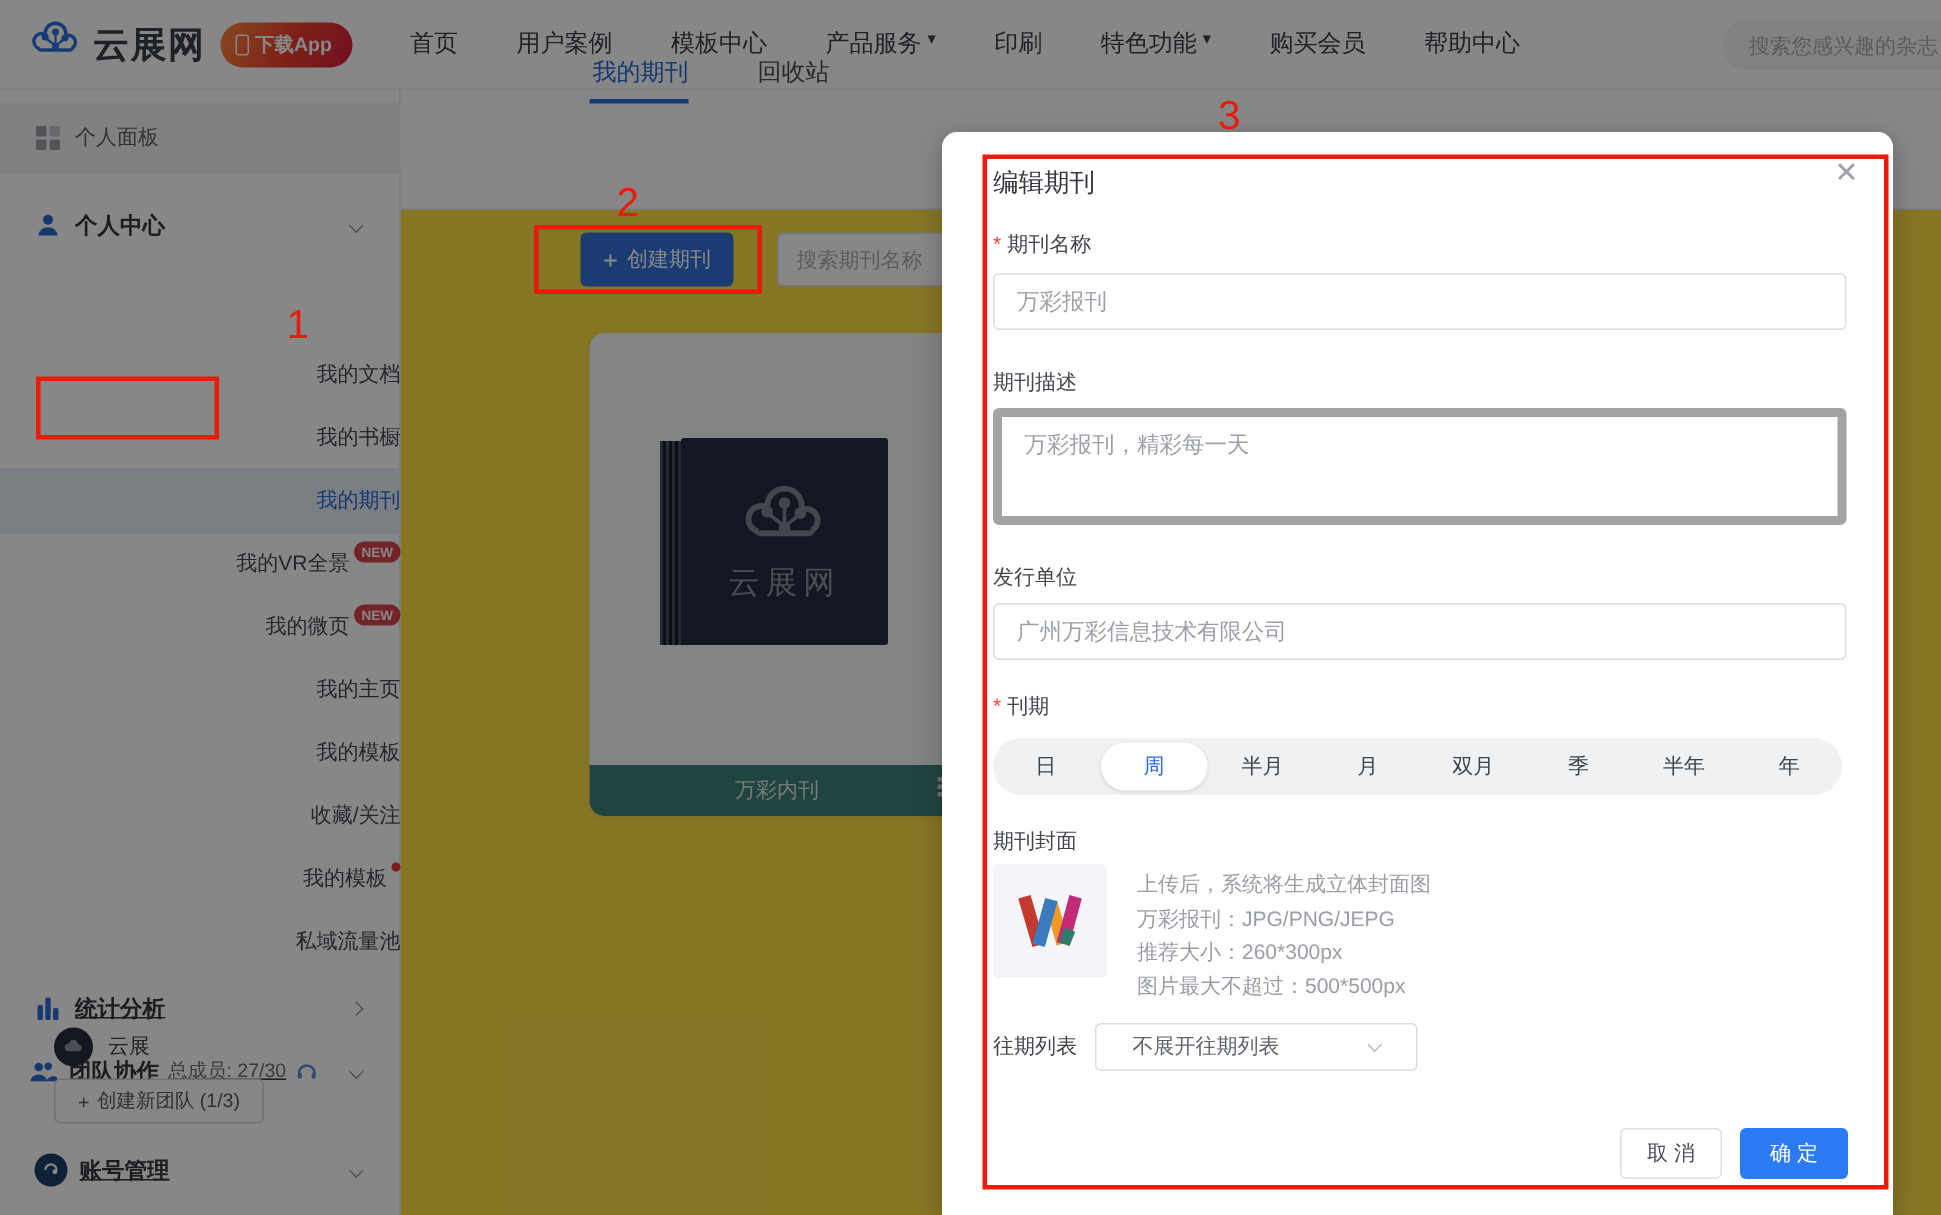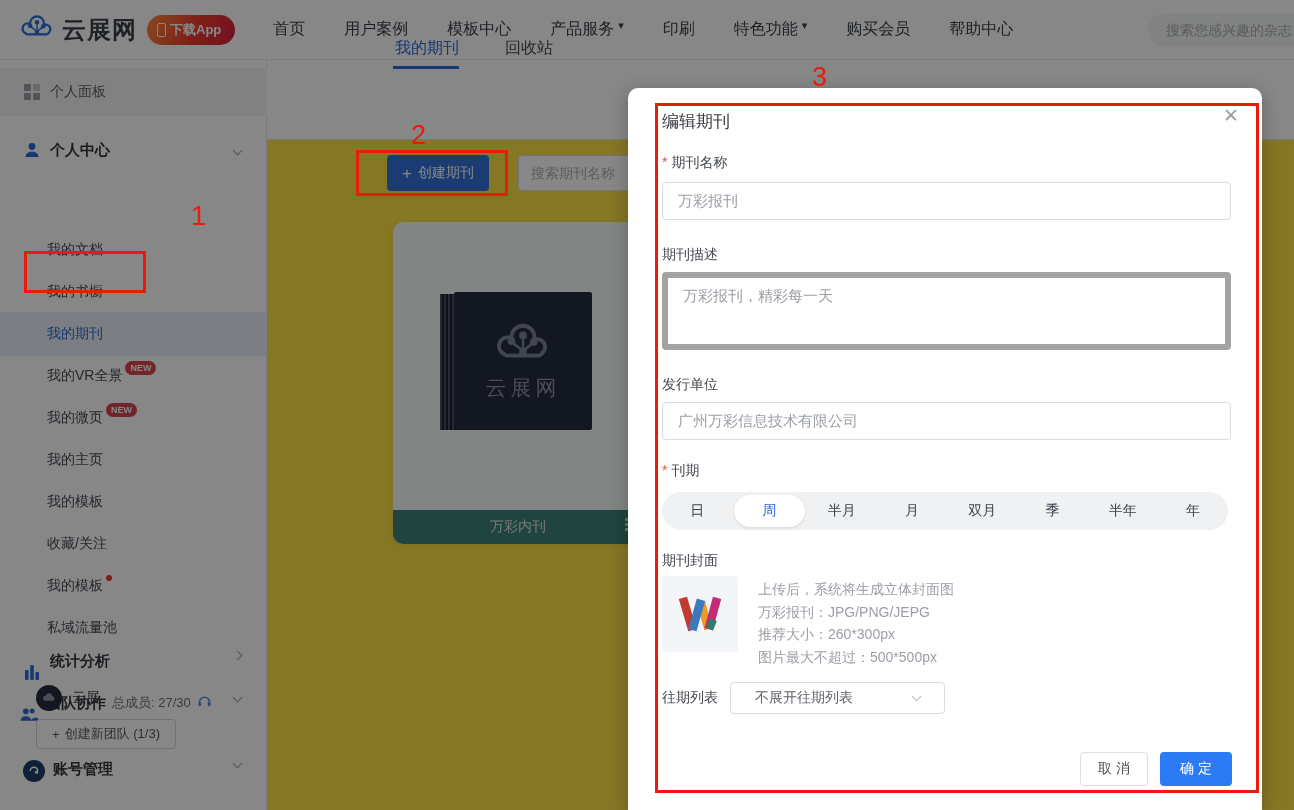--- a/index.html
+++ b/index.html
@@ -17,29 +17,29 @@
   .nav-caret{font-size:11px;color:#3a3f47;}
   .hd-search{position:absolute;left:1148px;top:13px;width:220px;height:34px;background:#f4f5f6;border:none;border-radius:17px;padding:0 18px;font-size:14px;color:#666;outline:none;}
   .hd-search::placeholder{color:#a9adb3;}
 
   
   .sidebar{position:absolute;left:0;top:60px;width:267px;height:750px;background:#fff;border-right:1px solid #e7e8ea;}
   .side-row{position:absolute;left:0;width:267px;display:flex;align-items:center;}
   .panel-row{top:8px;height:48px;background:#f3f4f5;color:#5c6066;font-size:14px;}
   .pc-row{top:72px;height:36px;font-size:15px;font-weight:bold;color:#33373d;}
   .side-ico{margin-left:24px;margin-right:10px;display:flex;align-items:center;}
-  .sub-item{position:absolute;left:0;width:267px;height:42px;display:flex;align-items:center;padding-left:47px;font-size:14px;color:#454b55;cursor:pointer;}
+  .sub-item{position:absolute;left:0;width:267px;height:42px;display:flex;align-items:center;padding-left:47px;font-size:14px;color:#454b55;cursor:pointer;justify-content:flex-end;}
   .sub-item.active{background:#e9eef6;color:#2b6bd8;}
   .new-badge{margin-left:3px;background:#d9444f;color:#fff;font-size:9px;font-weight:bold;padding:2px 5px;border-radius:8px;position:relative;top:-8px;}
   .red-dot{width:6px;height:6px;border-radius:50%;background:#e8382c;position:relative;top:-8px;margin-left:3px;}
   .chev{width:7px;height:7px;border-right:1.6px solid #9aa0a8;border-bottom:1.6px solid #9aa0a8;display:inline-block;}
   .chev-down{transform:rotate(45deg);}
   .chev-right{transform:rotate(-45deg);}
   .chev-abs{position:absolute;right:26px;}
-  .grp-row{position:absolute;left:0;width:267px;height:40px;display:flex;font-size:15px;font-weight:bold;color:#33373d;}
+  .grp-row{position:absolute;left:0;width:267px;height:40px;display:flex;align-items:center;font-size:15px;font-weight:bold;color:#33373d;text-decoration:underline;}
   .members{font-size:13px;font-weight:normal;color:#6b7078;margin-left:6px;}
   .team-avatar{width:26px;height:26px;border-radius:50%;background:#262d3e;margin-left:36px;margin-right:10px;display:flex;align-items:center;justify-content:center;}
   .create-team{position:absolute;left:36px;top:659px;width:140px;height:30px;border:1px solid #d2d5da;border-radius:4px;display:flex;align-items:center;justify-content:center;gap:5px;font-size:13px;color:#565b63;cursor:pointer;background:#fff;}
   .acct-avatar{width:22px;height:22px;border-radius:50%;background:#1e3f69;margin-left:23px;margin-right:8px;display:flex;align-items:center;justify-content:center;}
 
   
   .main-topband{position:absolute;left:267px;top:60px;width:1027px;height:80px;background:#fff;border-bottom:1px solid #e4e6e9;}
   .tab{position:absolute;top:38px;font-size:16px;cursor:pointer;}
   .tab-underline{position:absolute;left:393px;top:66px;width:66px;height:3px;background:#2a6bd9;}
   .create-btn{position:absolute;left:387px;top:155px;width:102px;height:36px;background:#3272d9;color:#fff;border:none;border-radius:4px;font-size:14px;display:flex;align-items:center;justify-content:center;gap:6px;cursor:pointer;}

